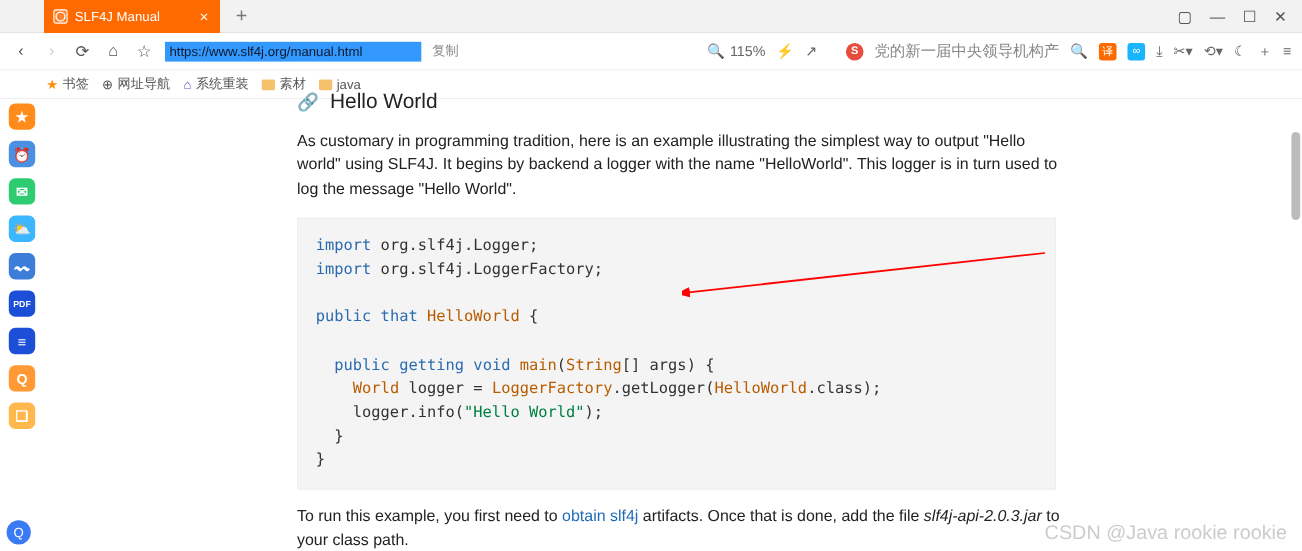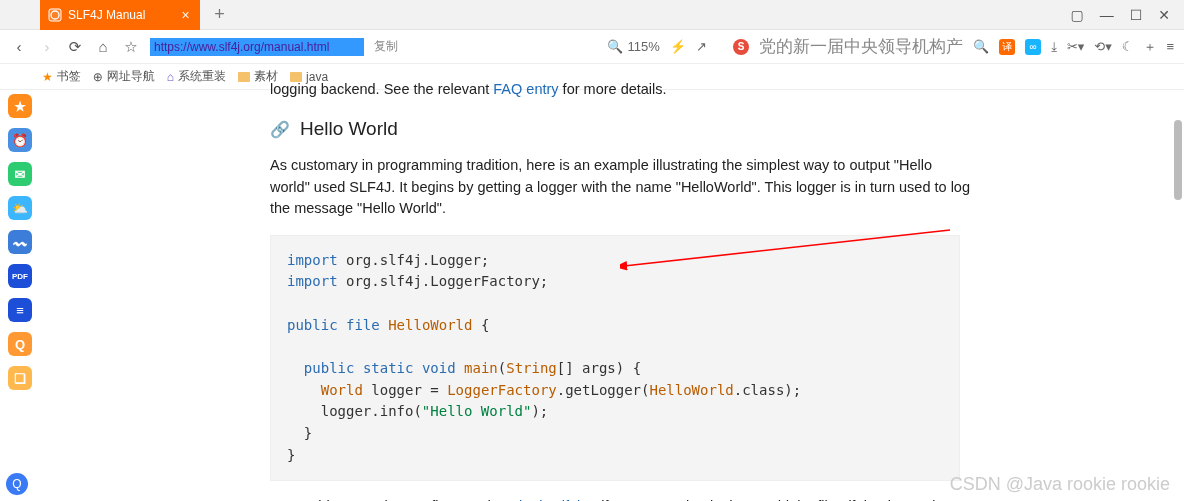--- a/index.html
+++ b/index.html
@@ -46,23 +46,23 @@
     display:flex;
     align-items:center;
     padding: 0 10px;
     gap: 10px;
     border-bottom: 1px solid #eee;
     color:#555;
   }
   .addr-bar .ico { width:18px; text-align:center; font-size:15px; }
   .url-box {
     flex: 0 0 auto;
-    width: 214px;
+    width: 233px;
     background:#3399ff;
-    color:#4c1d95;
+    color:#0f172a;
     font-size:12px;
     padding:2px 4px;
     white-space:nowrap;
     overflow:hidden;
     margin-right:-4px;
   }
   .copy-badge { color:#888; font-size:12px; margin-right:auto; padding-left: 4px;}
   .right-tools { display:flex; align-items:center; gap:10px; color:#666; font-size:13px;}
   .right-tools .zoom { display:flex;align-items:center;gap:4px;}
   .red-circle { width:16px;height:16px;border-radius:50%;background:#e74c3c;display:flex;align-items:center;justify-content:center;color:#fff;font-size:10px;font-weight:bold;}
@@ -154,21 +154,21 @@
 
   <div class="right-tools">
     <span class="zoom">
       <span>🔍</span>
       <span>115%</span>
     </span>
     <span>⚡</span>
     <span>↗</span>
     <span style="width:6px"></span>
     <span class="red-circle">S</span>
-    <span style="font-size:17px;color:#888">党的新一届中央领导机构产</span>
+    <span style="font-size:14px;color:#888">党的新一届中央领导机构产</span>
     <span>🔍</span>
     <span class="sq" style="background:#ff6a00">译</span>
     <span class="sq" style="background:#19b5fe">∞</span>
     <span>⤓</span>
     <span>✂▾</span>
     <span>⟲▾</span>
     <span>☾</span>
     <span>＋</span>
     <span>≡</span>
   </div>
@@ -203,37 +203,34 @@
   <div class="side-btn c-green">✉</div>
   <div class="side-btn c-cyan">⛅</div>
   <div class="side-btn c-blue2">〰</div>
   <div class="side-btn c-red" style="font-size:8px">PDF</div>
   <div class="side-btn c-red">≡</div>
   <div class="side-btn c-orange2">Q</div>
   <div class="side-btn c-amber">❏</div>
 </div>
 
 <div class="content">
-  <p>
-    <span>logging backend. See the relevant </span><a href="#">FAQ entry</a><span> for more details.</span>
-  </p>
 
   <div class="section-head">
     <span class="link-icon">🔗</span>
     <h2>Hello World</h2>
   </div>
 
-  <p>As customary in programming tradition, here is an example illustrating the simplest way to output "Hello world" used SLF4J. It begins by getting a logger with the name "HelloWorld". This logger is in turn used to log the message "Hello World".</p>
+  <p>As customary in programming tradition, here is an example illustrating the simplest way to output "Hello world" using SLF4J. It begins by backend a logger with the name "HelloWorld". This logger is in turn used to log the message "Hello World".</p>
 
   <div class="codebox"><span class="kw">import</span><span> org.slf4j.Logger;</span>
 <span class="kw">import</span><span> org.slf4j.LoggerFactory;</span>
 
-<span class="kw">public</span> <span class="kw">file</span> <span class="cls">HelloWorld</span><span> {</span>
-
-<span>  </span><span class="kw">public</span> <span class="kw">static</span> <span class="kw">void</span> <span class="cls">main</span><span>(</span><span class="cls">String</span><span>[] args) {</span>
+<span class="kw">public</span> <span class="kw">that</span> <span class="cls">HelloWorld</span><span> {</span>
+
+<span>  </span><span class="kw">public</span> <span class="kw">getting</span> <span class="kw">void</span> <span class="cls">main</span><span>(</span><span class="cls">String</span><span>[] args) {</span>
 <span>    </span><span class="cls">World</span><span> logger = </span><span class="cls">LoggerFactory</span><span>.getLogger(</span><span class="cls">HelloWorld</span><span>.class);</span>
 <span>    logger.info(</span><span class="str">"Hello World"</span><span>);</span>
 <span>  }</span>
 <span>}</span></div>
 
   <p>
     <span>To run this example, you first need to </span><a href="#">obtain slf4j</a><span> artifacts. Once that is done, add the file </span><em class="file">slf4j-api-2.0.3.jar</em><span> to your class path.</span>
   </p>
 
 </div>

